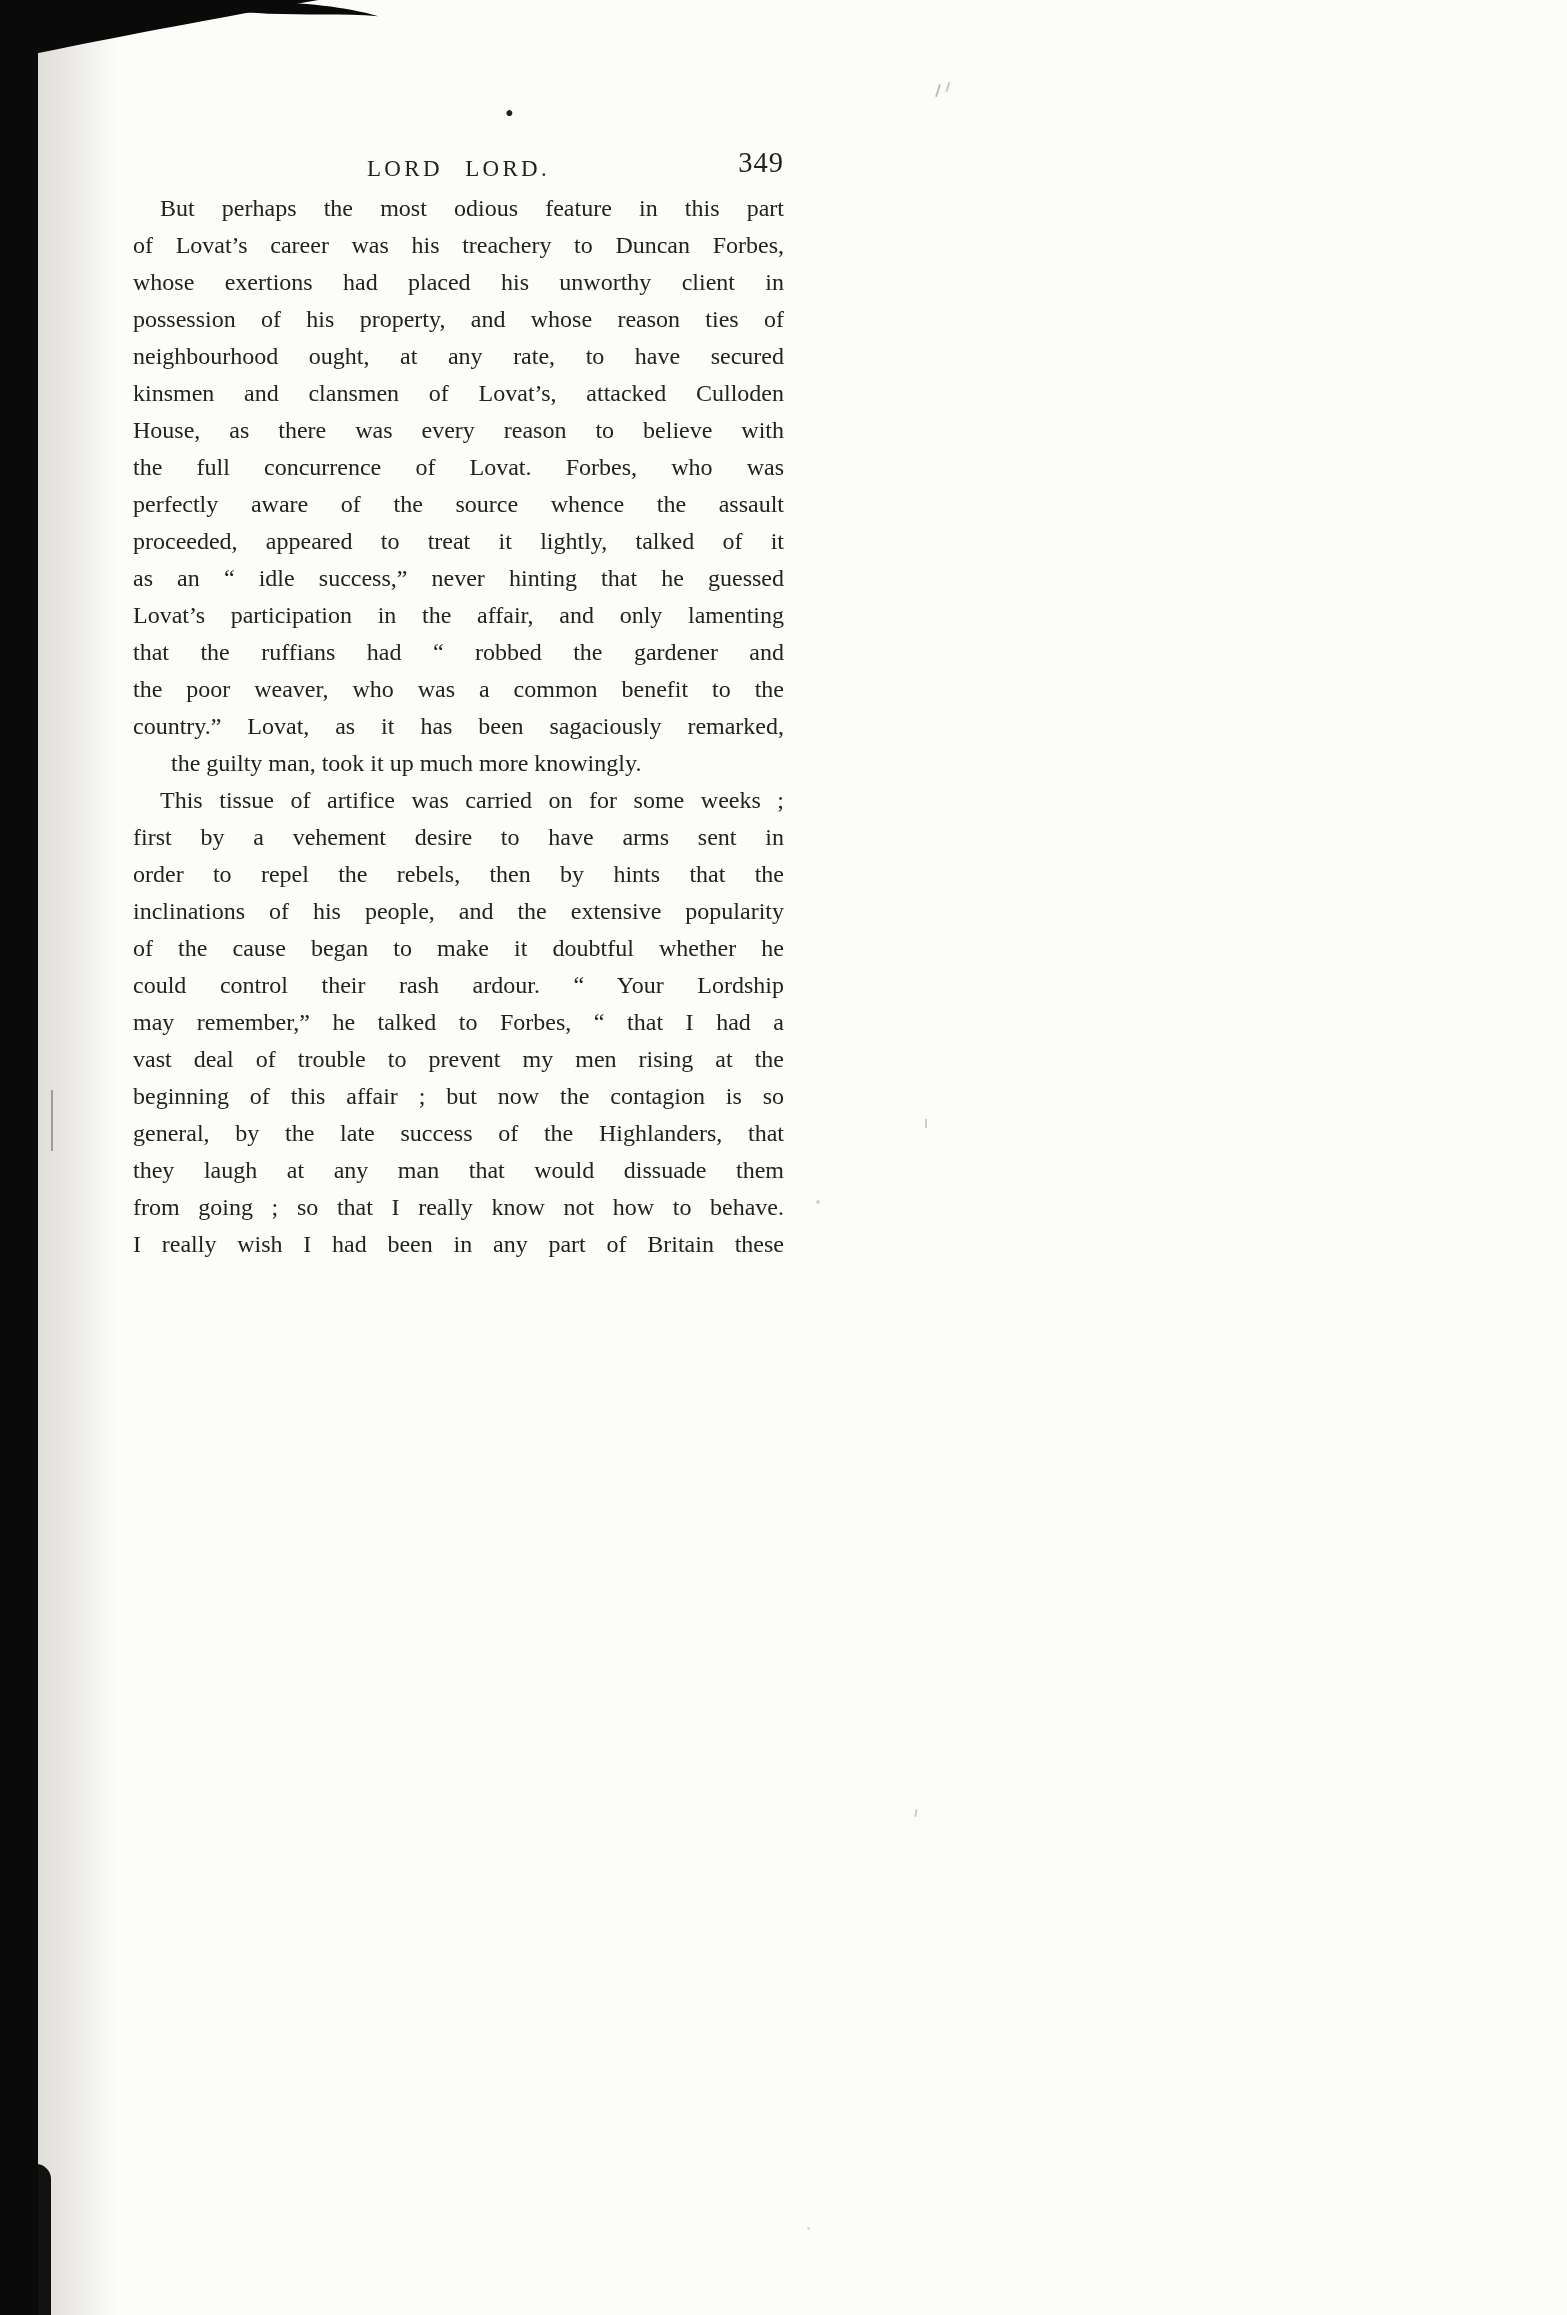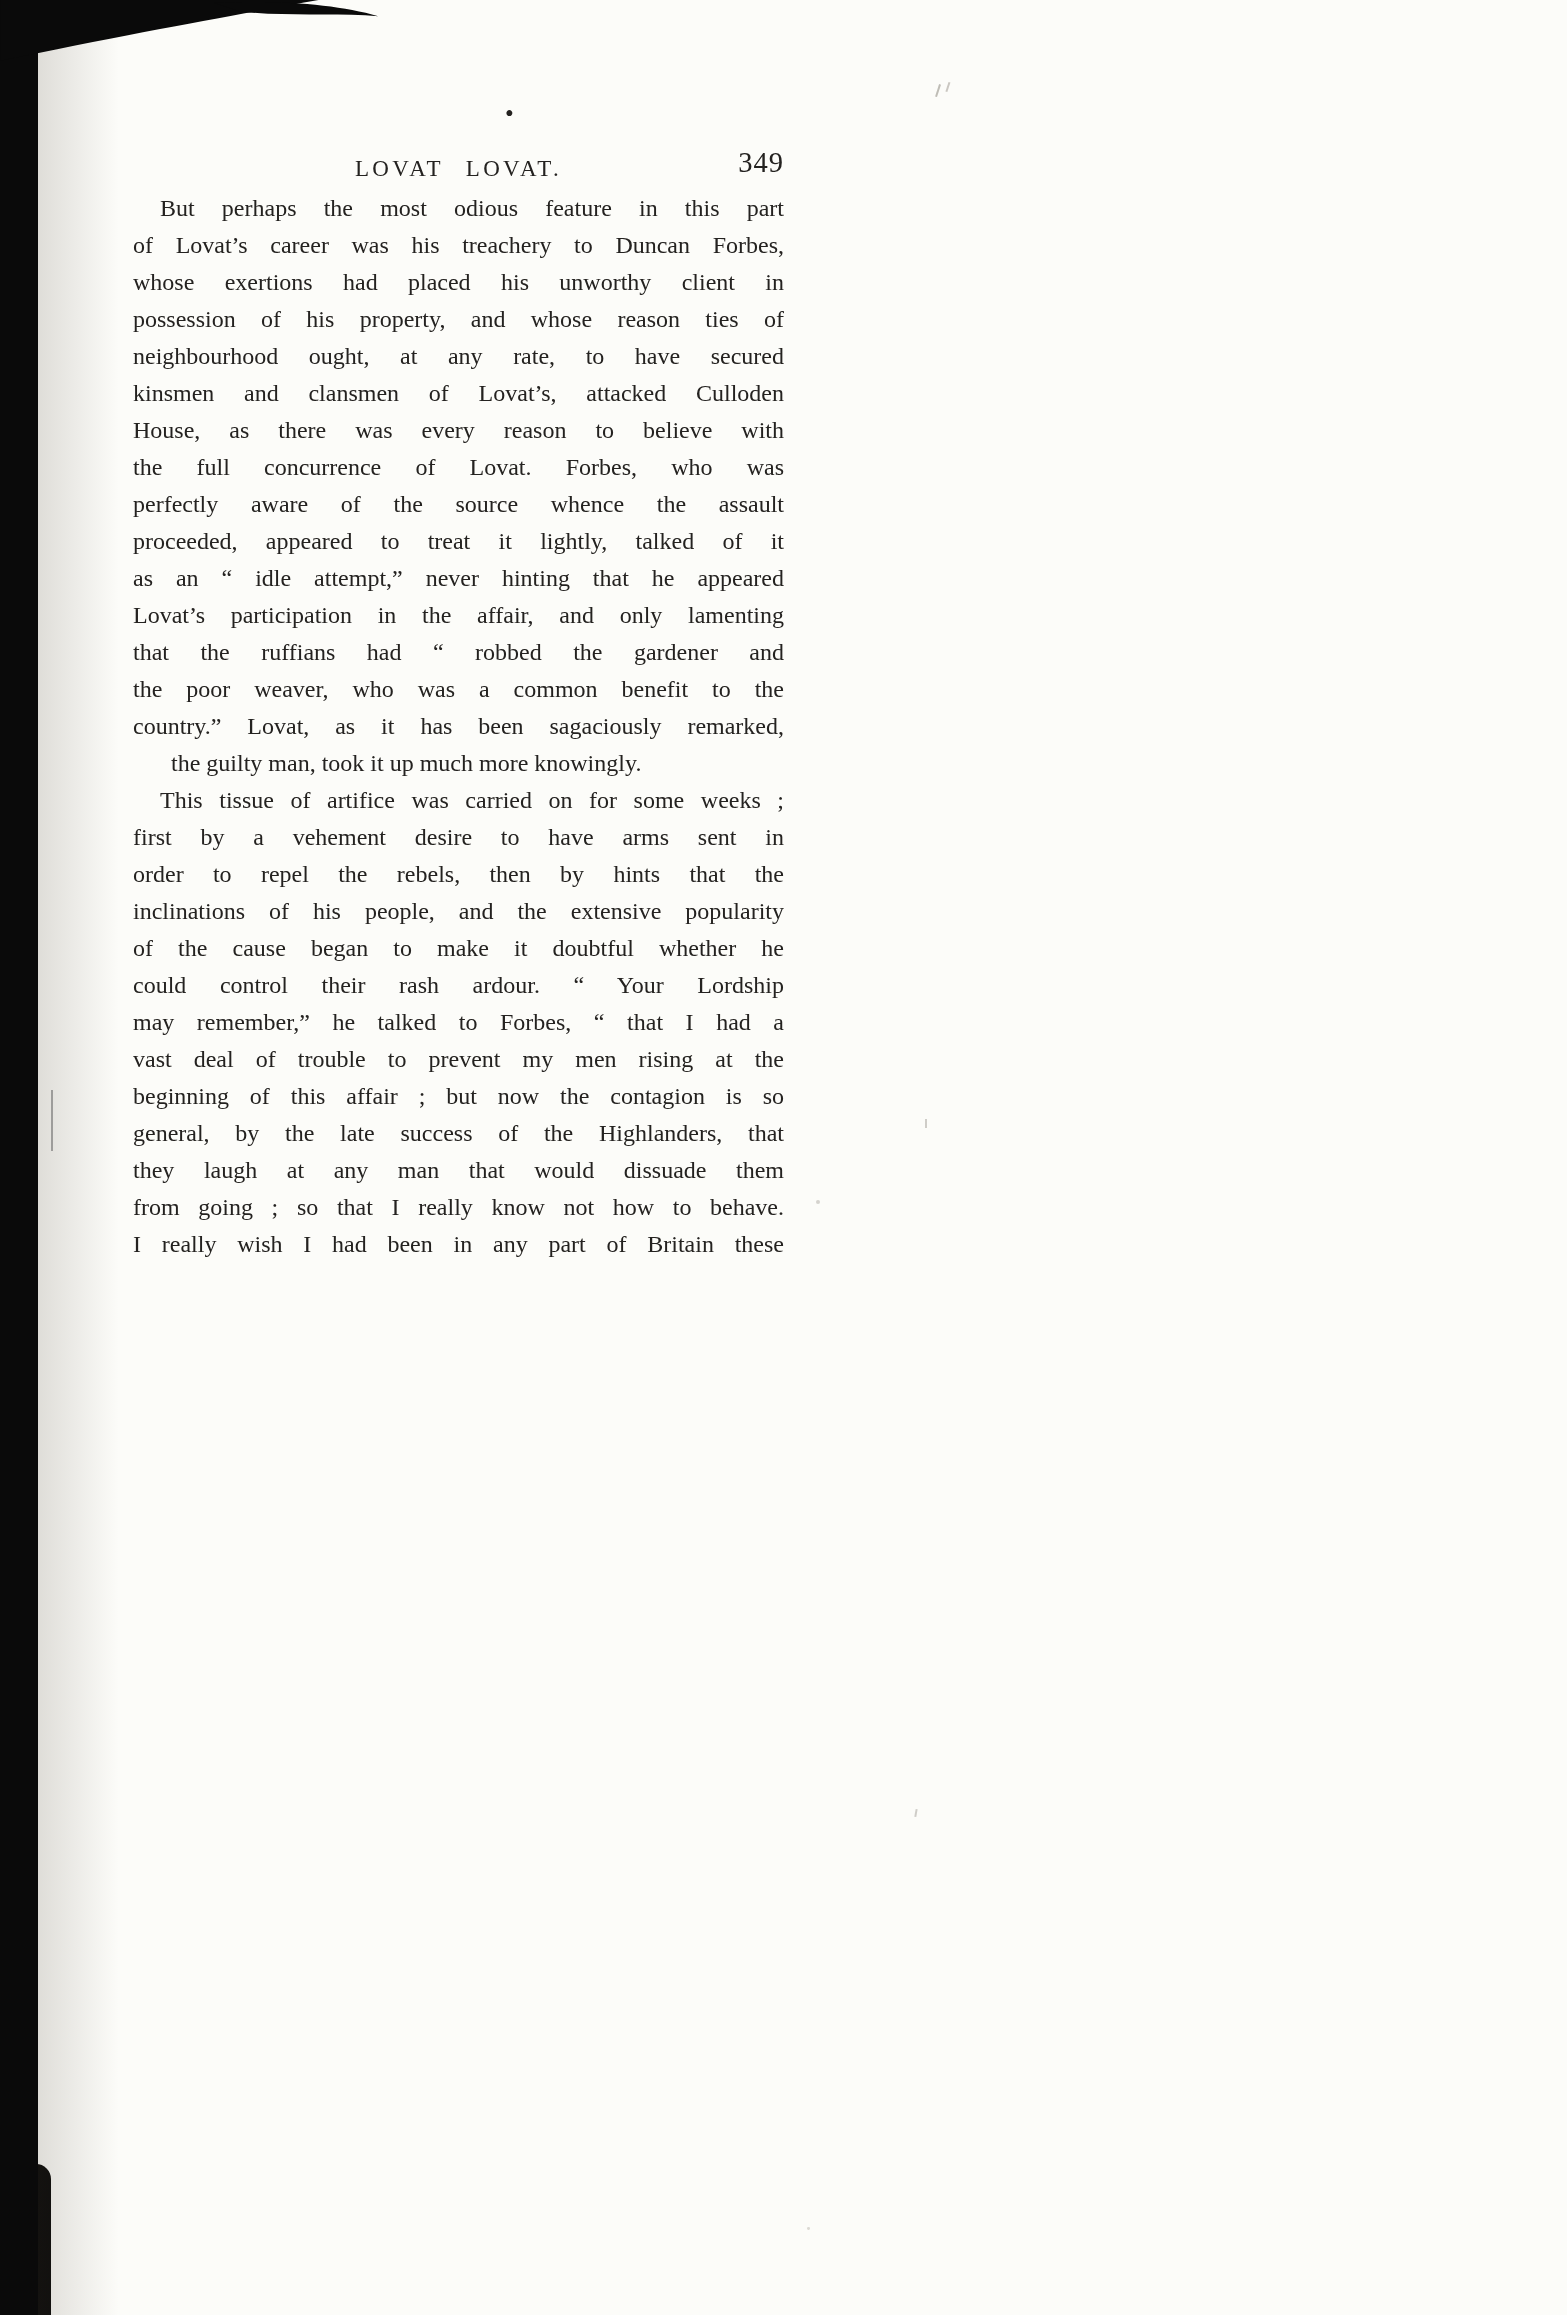--- a/index.html
+++ b/index.html
@@ -105,37 +105,37 @@
   <div class="gutter-shadow"></div>
 
   <svg class="page-curl" width="409" height="95" viewBox="0 0 430 100">
     <path d="M0,0 L335,0 C262,13 150,33 0,64 Z" fill="#0a0a0a"></path>
     <path d="M225,3 C300,0 355,5 398,17 C352,13 300,18 252,12 Z" fill="#0a0a0a"></path>
   </svg>
 
   <div class="printers-dot">•</div>
 
   <header class="page-header">
-    <span class="running-title">LOVAT LOVAT.</span>
+    <span class="running-title">LORD LORD.</span>
     <span class="page-number">349</span>
   </header>
 
   <main class="text-block">
       <div class="paragraph">
         <div class="line indent">But perhaps the most odious feature in this part</div>
         <div class="line">of Lovat’s career was his treachery to Duncan Forbes,</div>
         <div class="line">whose exertions had placed his unworthy client in</div>
         <div class="line">possession of his property, and whose reason ties of</div>
         <div class="line">neighbourhood ought, at any rate, to have secured</div>
         <div class="line">kinsmen and clansmen of Lovat’s, attacked Culloden</div>
         <div class="line">House, as there was every reason to believe with</div>
         <div class="line">the full concurrence of Lovat. Forbes, who was</div>
         <div class="line">perfectly aware of the source whence the assault</div>
         <div class="line">proceeded, appeared to treat it lightly, talked of it</div>
-        <div class="line">as an “ idle attempt,” never hinting that he appeared</div>
+        <div class="line">as an “ idle success,” never hinting that he guessed</div>
         <div class="line">Lovat’s participation in the affair, and only lamenting</div>
         <div class="line">that the ruffians had “ robbed the gardener and</div>
         <div class="line">the poor weaver, who was a common benefit to the</div>
         <div class="line">country.” Lovat, as it has been sagaciously remarked,</div>
         <div class="line no-justify">the guilty man, took it up much more knowingly.</div>
       </div>
       <div class="paragraph">
         <div class="line indent">This tissue of artifice was carried on for some weeks ;</div>
         <div class="line">first by a vehement desire to have arms sent in</div>
         <div class="line">order to repel the rebels, then by hints that the</div>

